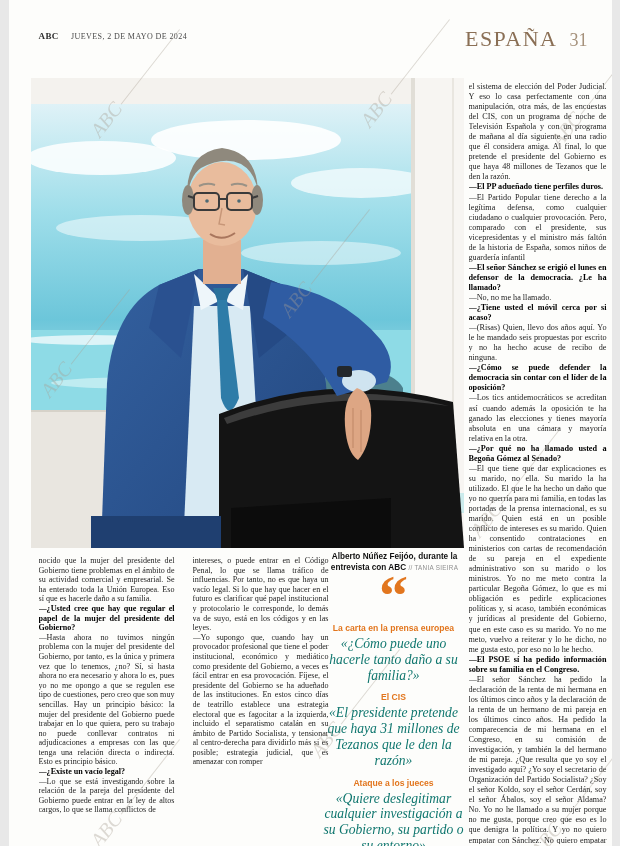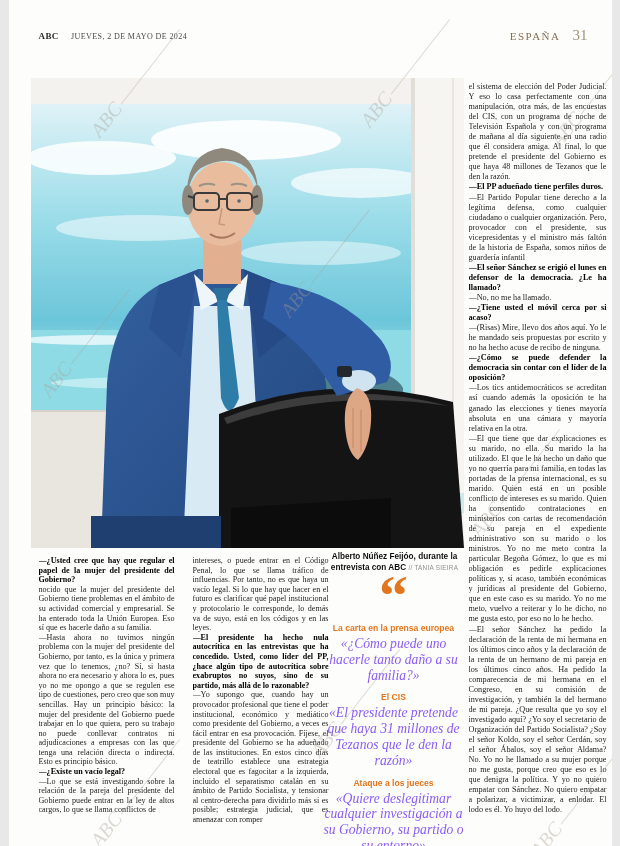--- a/index.html
+++ b/index.html
@@ -3,22 +3,22 @@
 <meta charset="utf-8">
 <style>
   html,body{margin:0;padding:0;background:#e8e8e8;}
   .page{position:relative;width:603px;height:846px;margin:0 auto;background:#fdfdfb;
         overflow:hidden;font-family:"Liberation Serif",serif;color:#1d1d1d;}
   
   .hdr-left{position:absolute;top:31px;left:30px;font-size:8px;color:#4a4a4a;
             letter-spacing:.4px;white-space:nowrap;}
   .hdr-brand{font-weight:bold;font-size:9px;color:#2e2e2e;margin-right:10px;}
   .hdr-right{position:absolute;top:26px;right:24px;white-space:nowrap;}
-  .hdr-section{font-size:11px;color:#8a6f55;letter-spacing:1.5px;}
-  .hdr-page{font-size:15px;color:#a5917b;margin-left:8px;}
+  .hdr-section{font-size:22px;color:#8a6f55;letter-spacing:1.5px;}
+  .hdr-page{font-size:18px;color:#a5917b;margin-left:8px;}
   
   .photo{position:absolute;left:22px;top:78px;width:433px;height:470px;overflow:hidden;}
   .photo svg{display:block;}
   
   .col{position:absolute;text-align:justify;font-size:8.2px;line-height:10.05px;
        color:#1d1d1d;overflow:hidden;}
   .col p{margin:0;}
   .col p.q{font-weight:bold;color:#000;}
   .col-right{left:460px;top:82px;width:138px;height:762px;}
   .col-1{left:30px;top:556px;width:136px;height:286px;font-size:8.1px;line-height:9.6px;}
@@ -26,21 +26,21 @@
   
   .caption{position:absolute;left:316px;top:551px;width:140px;text-align:center;
            font-family:"Liberation Sans",sans-serif;font-weight:bold;font-size:8.2px;
            line-height:11px;color:#111;}
   .caption .credit{font-weight:normal;font-size:6.3px;color:#8f8f8f;letter-spacing:.3px;}
   .pullquotes{position:absolute;left:312px;top:576px;width:146px;text-align:center;}
   .qmark{font-size:58px;line-height:40px;height:38px;color:#e2761e;
          font-family:"Liberation Serif",serif;font-weight:bold;}
   .kicker{font-family:"Liberation Sans",sans-serif;font-weight:bold;font-size:8.6px;
           color:#e2761e;margin:9px 0 3px 0;}
-  .quote{font-style:italic;font-size:13.6px;line-height:15.8px;color:#8b5cf6;margin:0;}
+  .quote{font-style:italic;font-size:13.6px;line-height:15.8px;color:#0f766e;margin:0;}
   
   .wm{position:absolute;pointer-events:none;opacity:.38;transform:rotate(-52deg);
       color:#a89f93;font-family:"Liberation Serif",serif;font-size:20px;font-style:italic;
       white-space:nowrap;z-index:5;}
   .wm::after{content:"";display:inline-block;width:95px;height:0;border-top:1px solid #a89f93;
              vertical-align:middle;margin-left:2px;}
 </style>
 </head>
 <body>
 
@@ -149,42 +149,43 @@
       <rect x="60" y="438" width="130" height="32" fill="#1f3f70"></rect>
     </svg>
   </div>
 
   <div class="caption">
     <span>Alberto Núñez Feijóo, durante la entrevista con ABC</span>
     <span class="credit">// TANIA SIEIRA</span>
   </div>
 
   <div class="col col-1" id="col1">
+      <p class="para a">nocido que la mujer del presidente del Gobierno tiene problemas en el ámbito de su actividad comercial y empresarial. Se ha enterado toda la Unión Europea. Eso sí que es hacerle daño a su familia.</p>
       <p class="para q">—¿Usted cree que hay que regular el papel de la mujer del presidente del Gobierno?</p>
-      <p class="para a">nocido que la mujer del presidente del Gobierno tiene problemas en el ámbito de su actividad comercial y empresarial. Se ha enterado toda la Unión Europea. Eso sí que es hacerle daño a su familia.</p>
       <p class="para a">—Hasta ahora no tuvimos ningún problema con la mujer del presidente del Gobierno, por tanto, es la única y primera vez que lo tenemos, ¿no? Sí, si hasta ahora no era necesario y ahora lo es, pues yo no me opongo a que se regulen ese tipo de cuestiones, pero creo que son muy sencillas. Hay un principio básico: la mujer del presidente del Gobierno puede trabajar en lo que quiera, pero su trabajo no puede conllevar contratos ni adjudicaciones a empresas con las que tenga una relación directa o indirecta. Esto es principio básico.</p>
       <p class="para q">—¿Existe un vacío legal?</p>
       <p class="para a">—Lo que se está investigando sobre la relación de la pareja del presidente del Gobierno puede entrar en la ley de altos cargos, lo que se llama conflictos de</p>
     </div>
   <div class="col col-2" id="col2">
       <p class="para a">intereses, o puede entrar en el Código Penal, lo que se llama tráfico de influencias. Por tanto, no es que haya un vacío legal. Si lo que hay que hacer en el futuro es clarificar qué papel institucional y protocolario le corresponde, lo demás va de suyo, está en los códigos y en las leyes.</p>
-      <p class="para q">—El presidente ha hecho nula autocrítica en las entrevistas que ha concedido. Usted, como líder del PP, ¿hace algún tipo de autocrítica sobre exabruptos no suyos, sino de su partido, más allá de lo razonable?</p>
       <p class="para a">—Yo supongo que, cuando hay un provocador profesional que tiene el poder institucional, económico y mediático como presidente del Gobierno, a veces es fácil entrar en esa provocación. Fíjese, el presidente del Gobierno se ha adueñado de las instituciones. En estos cinco días de teatrillo establece una estrategia electoral que es fagocitar a la izquierda, incluido el separatismo catalán en su ámbito de Partido Socialista, y tensionar al centro-derecha para dividirlo más si es posible; estrategia judicial, que es amenazar con romper</p>
     </div>
   <div class="col col-right" id="colRight">
       <p class="para a">el sistema de elección del Poder Judicial. Y eso lo casa perfectamente con una manipulación, otra más, de las encuestas del CIS, con un programa de noche de Televisión Española y con un programa de mañana al día siguiente en una radio que él considera amiga. Al final, lo que pretende el presidente del Gobierno es que haya 48 millones de Tezanos que le den la razón.</p>
       <p class="para q">—El PP adueñado tiene perfiles duros.</p>
-      <p class="para a">—El Partido Popular tiene derecho a la legítima defensa, como cualquier ciudadano o cualquier organización. Pero, provocador con el presidente, sus vicepresidentas y el ministro más faltón de la historia de España, somos niños de guardería infantil</p>
+      <p class="para a">—El Partido Popular tiene derecho a la legítima defensa, como cualquier ciudadano o cualquier provocación. Pero, comparado con el presidente, sus vicepresidentas y el ministro más faltón de la historia de España, somos niños de guardería infantil</p>
       <p class="para q">—El señor Sánchez se erigió el lunes en defensor de la democracia. ¿Le ha llamado?</p>
       <p class="para a">—No, no me ha llamado.</p>
       <p class="para q">—¿Tiene usted el móvil cerca por si acaso?</p>
-      <p class="para a">—(Risas) Mire, llevo dos años aquí. Yo le he mandado seis propuestas por escrito y no ha hecho acuse de recibo de ninguna.</p>
+      <p class="para a">—(Risas) Quien, llevo dos años aquí. Yo le he mandado seis propuestas por escrito y no ha hecho acuse de recibo de ninguna.</p>
       <p class="para q">—¿Cómo se puede defender la democracia sin contar con el líder de la oposición?</p>
       <p class="para a">—Los tics antidemocráticos se acreditan así cuando además la oposición te ha ganado las elecciones y tienes mayoría absoluta en una cámara y mayoría relativa en la otra.</p>
+      <p class="para q">—¿Por qué no ha llamado usted a Begoña Gómez al Senado?</p>
       <p class="para a">—El que tiene que dar explicaciones es su marido, no ella. Su marido la ha utilizado. El que le ha hecho un daño que yo no querría para mi familia, en todas las portadas de la prensa internacional, es su marido. Quien está en un posible conflicto de intereses es su marido. Quien ha consentido contrataciones en ministerios con cartas de recomendación de su pareja en el expediente administrativo son su marido o los ministros. Yo no me meto contra la particular Begoña Gómez, lo que es mi obligación es pedirle explicaciones políticas y, si acaso, también económicas y jurídicas al presidente del Gobierno, que en este caso es su marido. Yo no me meto, vuelvo a reiterar y lo he dicho, no me gusta esto, por eso no lo he hecho.</p>
+      <p class="para q">—El PSOE sí ha pedido información sobre su familia en el Congreso.</p>
       <p class="para a">—El señor Sánchez ha pedido la declaración de la renta de mi hermana en los últimos cinco años y la declaración de la renta de un hermano de mi pareja en los últimos cinco años. Ha pedido la comparecencia de mi hermana en el Congreso, en su comisión de investigación, y también la del hermano de mi pareja. ¿Que resulta que yo soy el investigado aquí? ¿Yo soy el secretario de Organización del Partido Socialista? ¿Soy el señor Koldo, soy el señor Cerdán, soy el señor Ábalos, soy el señor Aldama? No. Yo no he llamado a su mujer porque no me gusta, porque creo que eso es lo que denigra la política. Y yo no quiero empatar con Sánchez. No quiero empatar a polarizar, a victimizar, a enlodar. El lodo es él. Yo huyo del lodo.</p>
     </div>
 
   <div class="pullquotes" id="pullquotes">
     <div class="qmark">“</div>
   <div class="kicker">La carta en la prensa europea</div>
       <p class="quote">«¿Cómo puede uno hacerle tanto daño a su familia?»</p>
       <div class="kicker">El CIS</div>
       <p class="quote">«El presidente pretende que haya 31 millones de Tezanos que le den la razón»</p>
       <div class="kicker">Ataque a los jueces</div>

